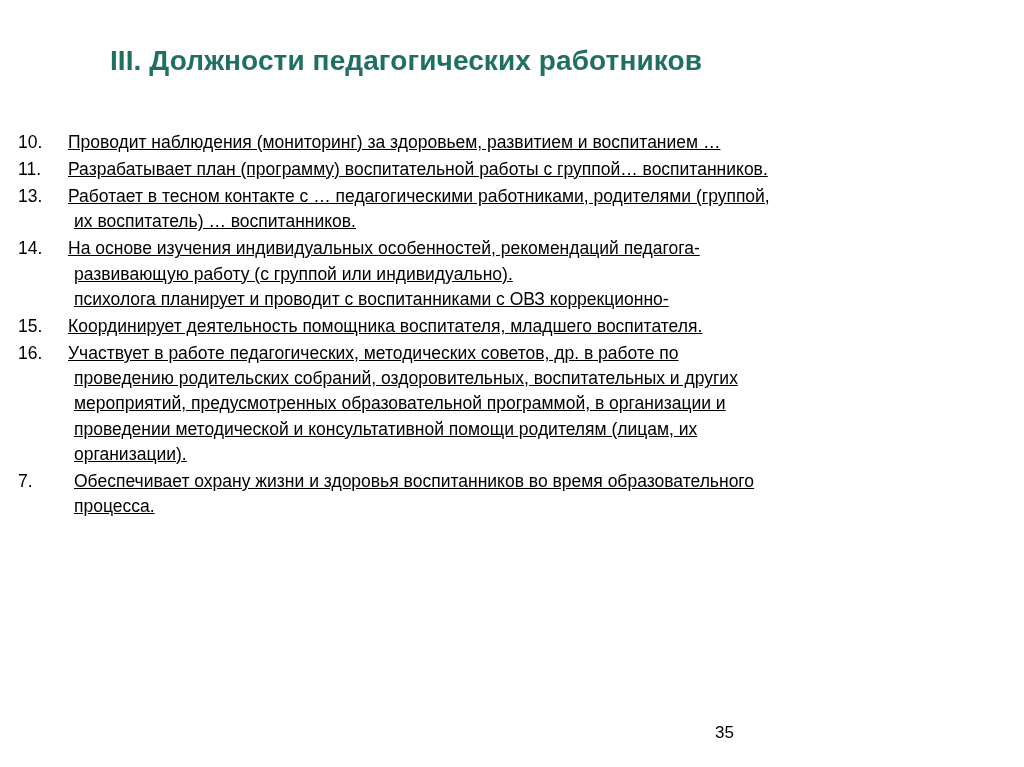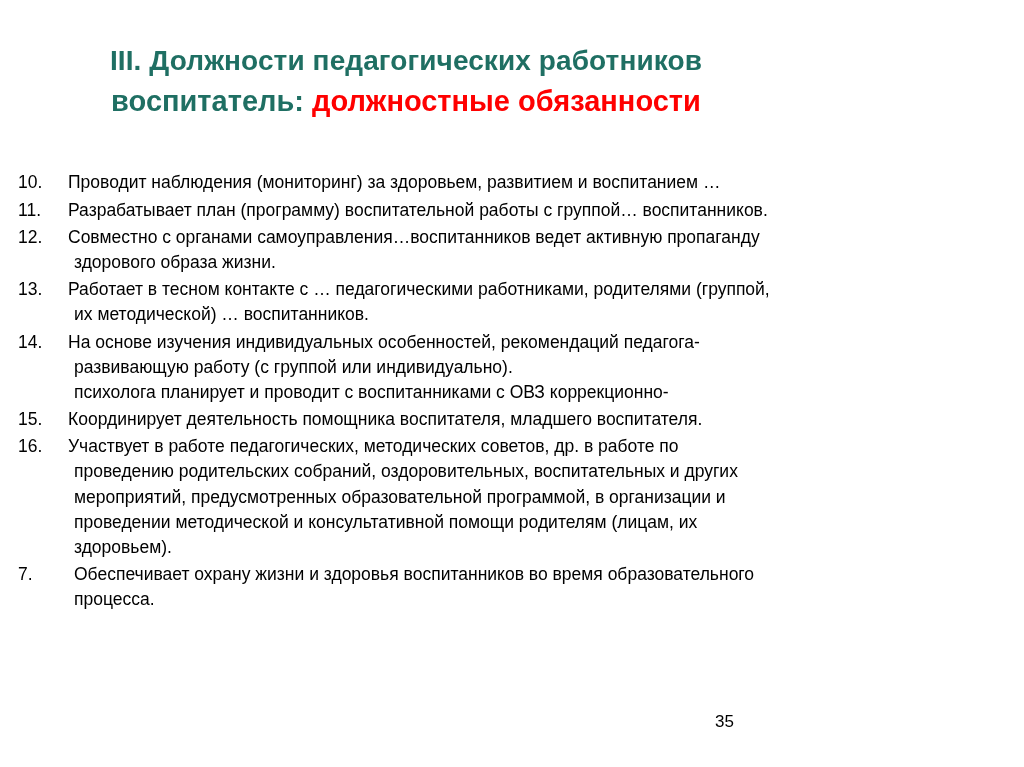--- a/index.html
+++ b/index.html
@@ -69,70 +69,61 @@
     flex: 1 1 auto;
     font-size: 17.5px;
     color: #000000;
     line-height: 1.44;
     text-align: left;
     padding-right: 24px;
   }
   .item-text .ln {
     display: block;
     white-space: nowrap;
+    text-decoration: underline;
   }
   .item-text .ln.indent {
     padding-left: 6px;
   }
   .page-number {
     position: absolute;
     right: 78px;
-    bottom: 35px;
+    bottom: 24px;
     font-size: 17px;
     color: #000000;
   }
 </style>
 </head>
 <body>
 
 <div class="slide">
 
   <div class="title-block">
     <div class="title-line1">III. Должности педагогических работников</div>
-    <div class="title-line2">
-      <span class="title-part-a">воспитатель: </span><span class="title-part-b">должностные обязанности</span>
-    </div>
   </div>
 
   <div class="list-wrap">
     <div class="body-list" id="items-container">
         <div class="item">
           <div class="item-num">10.</div>
           <div class="item-text">
             <span class="ln">Проводит наблюдения (мониторинг) за здоровьем, развитием и воспитанием …</span>
           </div>
         </div>
         <div class="item">
           <div class="item-num">11.</div>
           <div class="item-text">
             <span class="ln">Разрабатывает план (программу) воспитательной работы с группой… воспитанников.</span>
           </div>
         </div>
         <div class="item">
-          <div class="item-num">12.</div>
-          <div class="item-text">
-            <span class="ln">Совместно с органами самоуправления…воспитанников ведет активную пропаганду</span>
-            <span class="ln indent">здорового образа жизни.</span>
-          </div>
-        </div>
-        <div class="item">
           <div class="item-num">13.</div>
           <div class="item-text">
             <span class="ln">Работает в тесном контакте с … педагогическими работниками, родителями (группой,</span>
-            <span class="ln indent">их методической) … воспитанников.</span>
+            <span class="ln indent">их воспитатель) … воспитанников.</span>
           </div>
         </div>
         <div class="item">
           <div class="item-num">14.</div>
           <div class="item-text">
             <span class="ln"> На основе изучения индивидуальных особенностей, рекомендаций педагога-</span>
             <span class="ln indent">развивающую работу (с группой или индивидуально).</span>
             <span class="ln indent">психолога планирует и проводит с воспитанниками с ОВЗ коррекционно-</span>
           </div>
         </div>
@@ -142,21 +133,21 @@
             <span class="ln">Координирует деятельность помощника воспитателя, младшего воспитателя.</span>
           </div>
         </div>
         <div class="item">
           <div class="item-num">16.</div>
           <div class="item-text">
             <span class="ln">Участвует в работе педагогических, методических советов, др. в работе по</span>
             <span class="ln indent">проведению родительских собраний, оздоровительных, воспитательных и других</span>
             <span class="ln indent">мероприятий, предусмотренных образовательной программой, в организации и</span>
             <span class="ln indent">проведении методической и консультативной помощи родителям (лицам, их</span>
-            <span class="ln indent">здоровьем).</span>
+            <span class="ln indent">организации).</span>
           </div>
         </div>
         <div class="item">
           <div class="item-num">7.</div>
           <div class="item-text">
             <span class="ln indent">Обеспечивает охрану жизни и здоровья воспитанников во время образовательного</span>
             <span class="ln indent">процесса.</span>
           </div>
         </div>
       </div>

